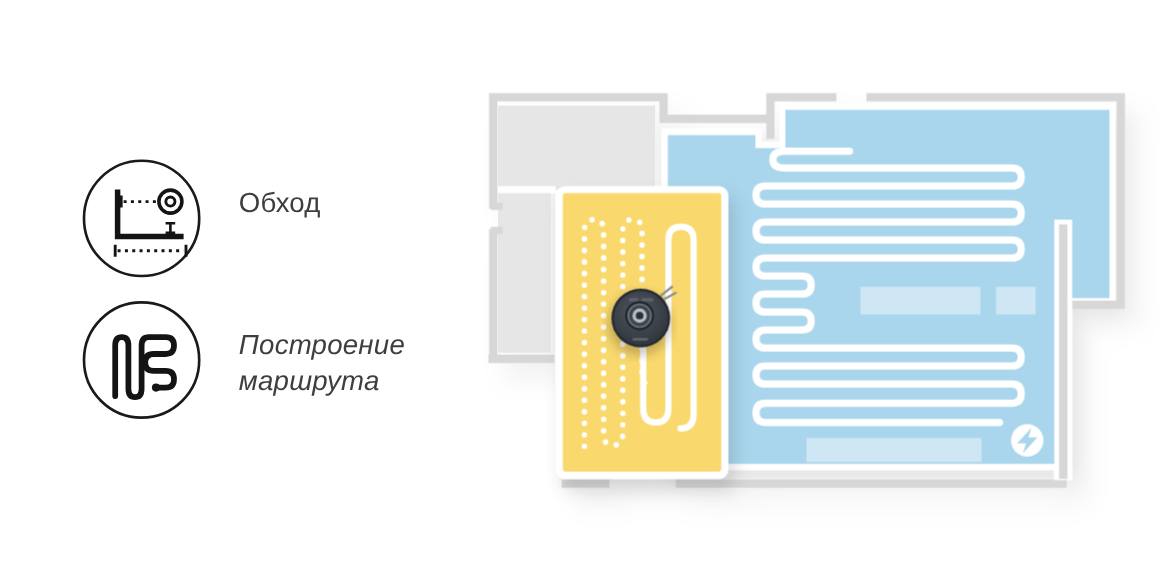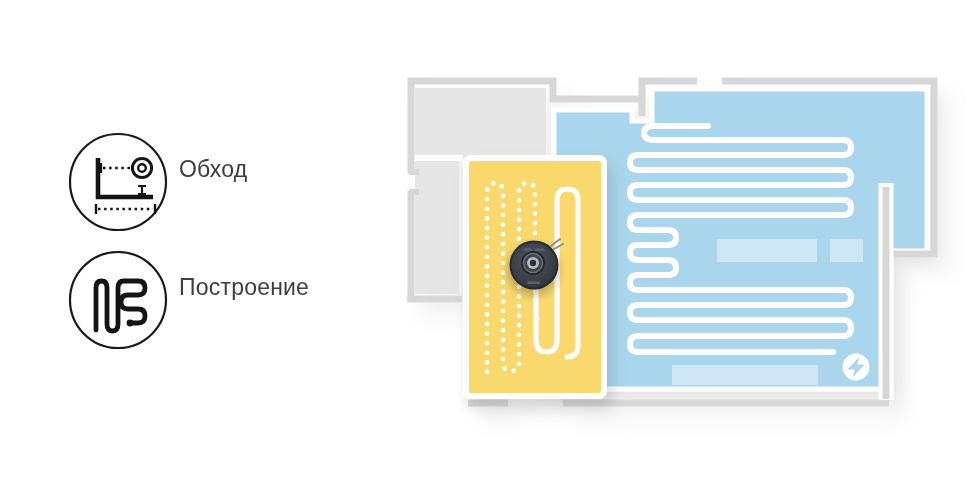--- a/index.html
+++ b/index.html
@@ -1,18 +1,18 @@
 <!DOCTYPE html>
 <html><head>
 <meta charset="utf-8">
 <style>
   html,body{margin:0;padding:0;background:#ffffff;}
   .stage{position:relative;width:980px;height:490px;background:#ffffff;overflow:hidden;
          font-family:"Liberation Sans", sans-serif;}
-  .feature-row{position:absolute;left:68px;display:flex;align-items:flex-start;gap:11px;}
+  .feature-row{position:absolute;left:68px;display:flex;align-items:flex-start;gap:31px;}
   .feature-row .icon-wrap{width:100px;height:100px;flex:0 0 auto;}
   .feature-label{margin-top:22px;font-size:23px;line-height:30px;color:#3e3e3e;
                  letter-spacing:.2px;}
   svg{display:block;}
 </style>
 </head>
 <body>
 
 <div class="stage">
 
@@ -131,28 +131,29 @@
           <path d="M 28 72 V 82 M 87 72 V 82" stroke-width="2.4"></path>
           <path d="M 30 77 H 85" stroke-width="2.4" stroke-dasharray="2.5 3.6"></path>
         </g>
       </svg>
     </div>
     <div class="feature-label">
       <div>Обход</div>
     </div>
   </div>
 
-  <div class="feature-row" style="top:250px;">
+  <div class="feature-row" style="top:250px;font-style:italic;">
     <div class="icon-wrap">
       <svg width="100" height="100" viewBox="0 0 100 100">
         <circle cx="50" cy="50" r="48" fill="none" stroke="#1a1a1a" stroke-width="2.2"></circle>
         <path fill="none" stroke="#141414" stroke-width="4.8" stroke-linecap="round" stroke-linejoin="round" d="M 28 80 V 38 Q 28 31 33.5 31 Q 39 31 39 38 V 74 Q 39 81 44.5 81 Q 50 81 50 74 V 38
                  Q 50 31 56 31 L 70 31 Q 77 31 77 38 Q 77 45 70 45 L 60 45 Q 53 45 53 52
                  Q 53 59 60 59 L 70 59 Q 77 59 77 66 Q 77 73 70 73 L 62 73"></path>
         <circle cx="62" cy="73" r="3.4" fill="#141414"></circle>
       </svg>
     </div>
     <div class="feature-label">
       <div>Построение</div>
+      <div>маршрута</div>
     </div>
   </div>
 
 </div>
 
 </body></html>

